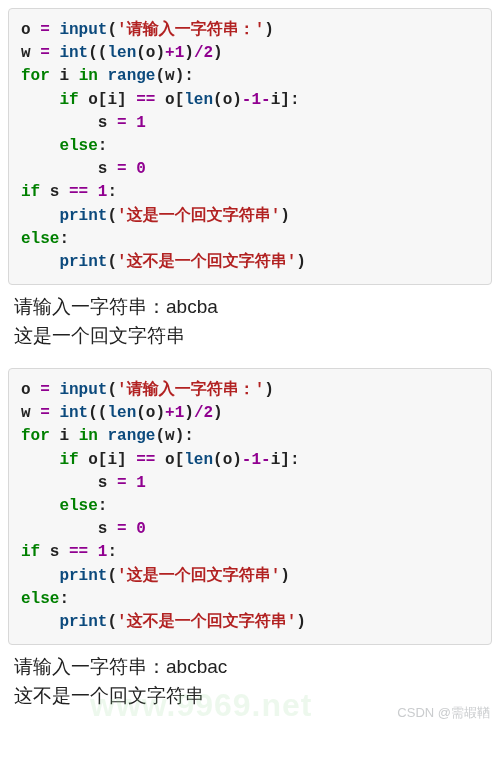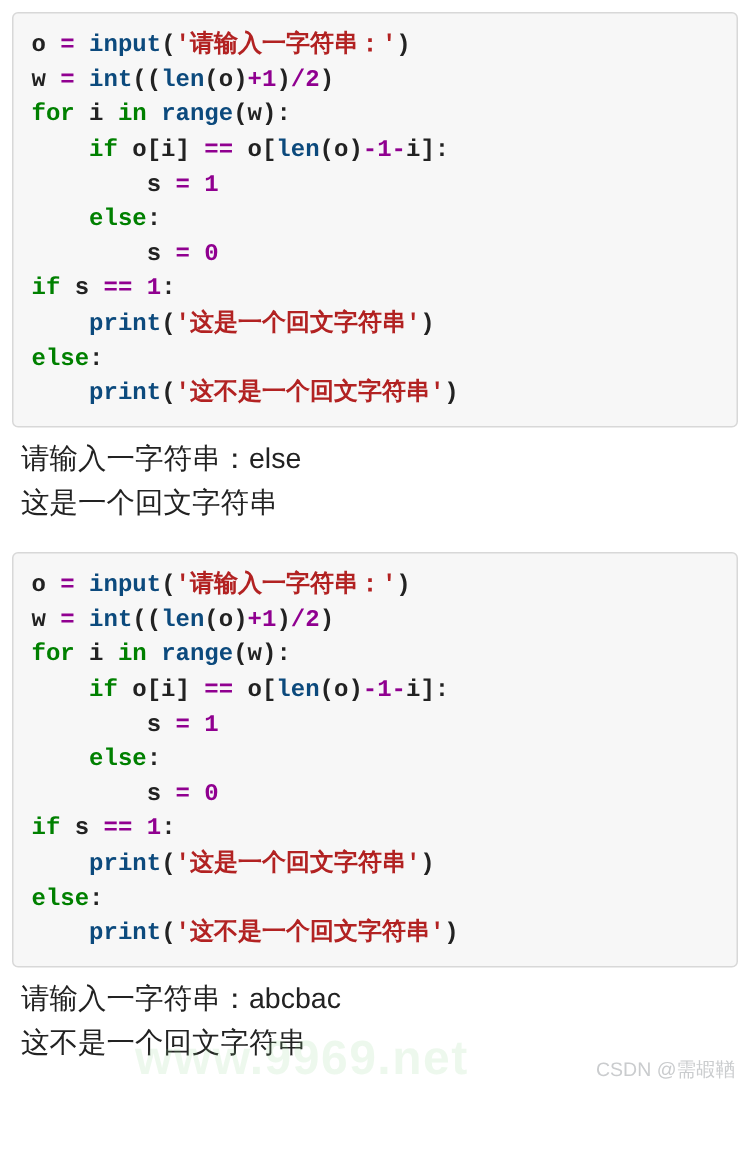--- a/index.html
+++ b/index.html
@@ -65,21 +65,21 @@
 <span class="kw">for</span><span class="nm"> i </span><span class="kw">in</span><span class="nm"> </span><span class="fn">range</span><span class="nm">(w):</span>
 <span class="nm">    </span><span class="kw">if</span><span class="nm"> o[i] </span><span class="op">==</span><span class="nm"> o[</span><span class="fn">len</span><span class="nm">(o)</span><span class="op">-</span><span class="num">1</span><span class="op">-</span><span class="nm">i]:</span>
 <span class="nm">        s </span><span class="op">=</span><span class="nm"> </span><span class="num">1</span>
 <span class="nm">    </span><span class="kw">else</span><span class="nm">:</span>
 <span class="nm">        s </span><span class="op">=</span><span class="nm"> </span><span class="num">0</span>
 <span class="kw">if</span><span class="nm"> s </span><span class="op">==</span><span class="nm"> </span><span class="num">1</span><span class="nm">:</span>
 <span class="nm">    </span><span class="fn">print</span><span class="nm">(</span><span class="str">'这是一个回文字符串'</span><span class="nm">)</span>
 <span class="kw">else</span><span class="nm">:</span>
 <span class="nm">    </span><span class="fn">print</span><span class="nm">(</span><span class="str">'这不是一个回文字符串'</span><span class="nm">)</span></div>
 
-<div class="output-block">请输入一字符串：else
+<div class="output-block">请输入一字符串：abcba
 这是一个回文字符串</div>
 
 <div class="code-block"><span class="nm">o </span><span class="op">= </span><span class="fn">input</span><span class="nm">(</span><span class="str">'请输入一字符串：'</span><span class="nm">)</span>
 <span class="nm">w </span><span class="op">= </span><span class="fn">int</span><span class="nm">((</span><span class="fn">len</span><span class="nm">(o)</span><span class="op">+</span><span class="num">1</span><span class="nm">)</span><span class="op">/</span><span class="num">2</span><span class="nm">)</span>
 <span class="kw">for</span><span class="nm"> i </span><span class="kw">in</span><span class="nm"> </span><span class="fn">range</span><span class="nm">(w):</span>
 <span class="nm">    </span><span class="kw">if</span><span class="nm"> o[i] </span><span class="op">==</span><span class="nm"> o[</span><span class="fn">len</span><span class="nm">(o)</span><span class="op">-</span><span class="num">1</span><span class="op">-</span><span class="nm">i]:</span>
 <span class="nm">        s </span><span class="op">=</span><span class="nm"> </span><span class="num">1</span>
 <span class="nm">    </span><span class="kw">else</span><span class="nm">:</span>
 <span class="nm">        s </span><span class="op">=</span><span class="nm"> </span><span class="num">0</span>
 <span class="kw">if</span><span class="nm"> s </span><span class="op">==</span><span class="nm"> </span><span class="num">1</span><span class="nm">:</span>

